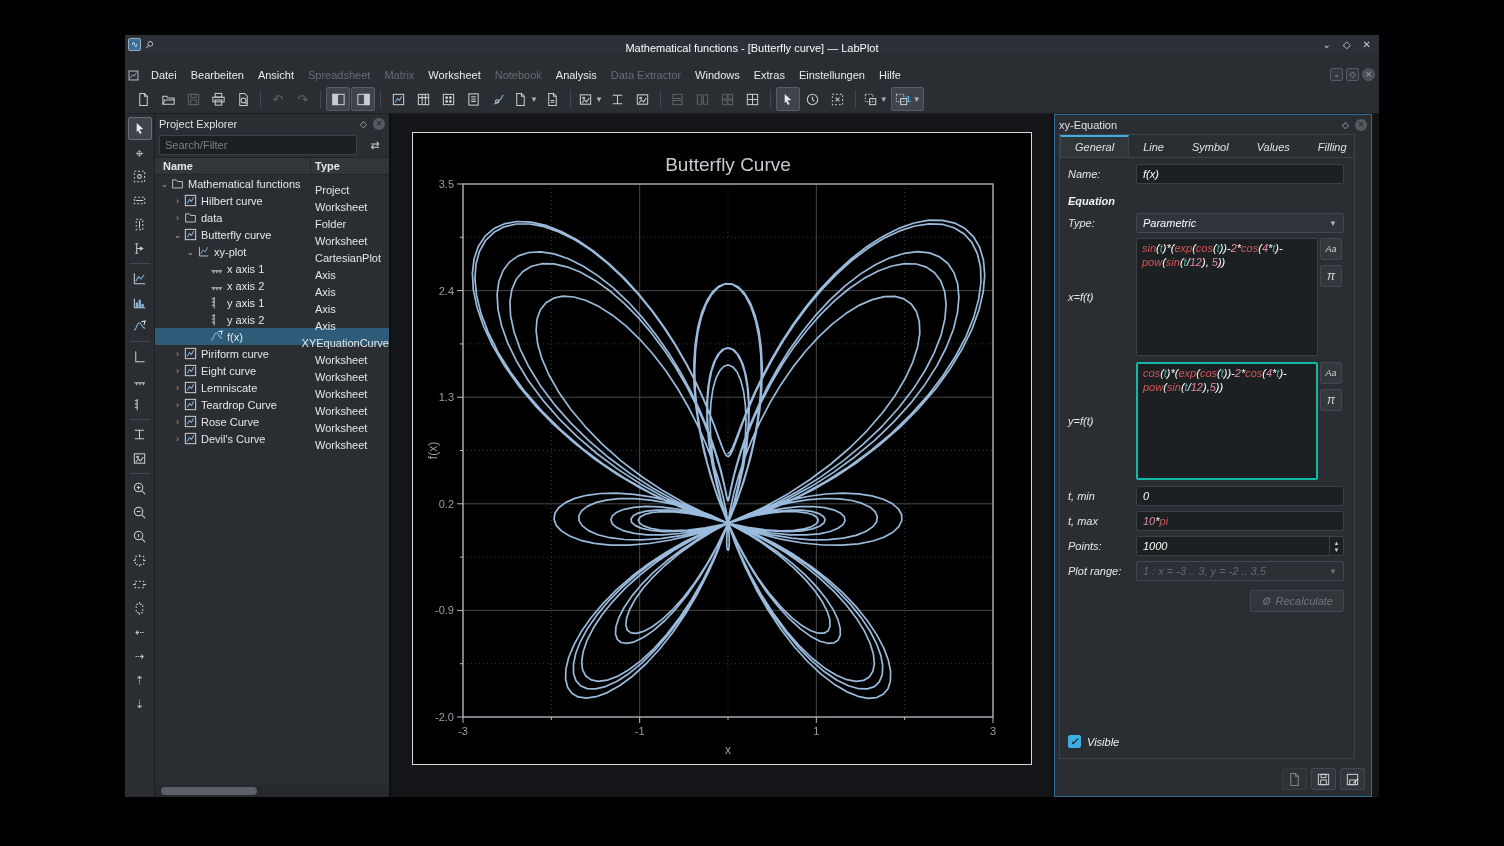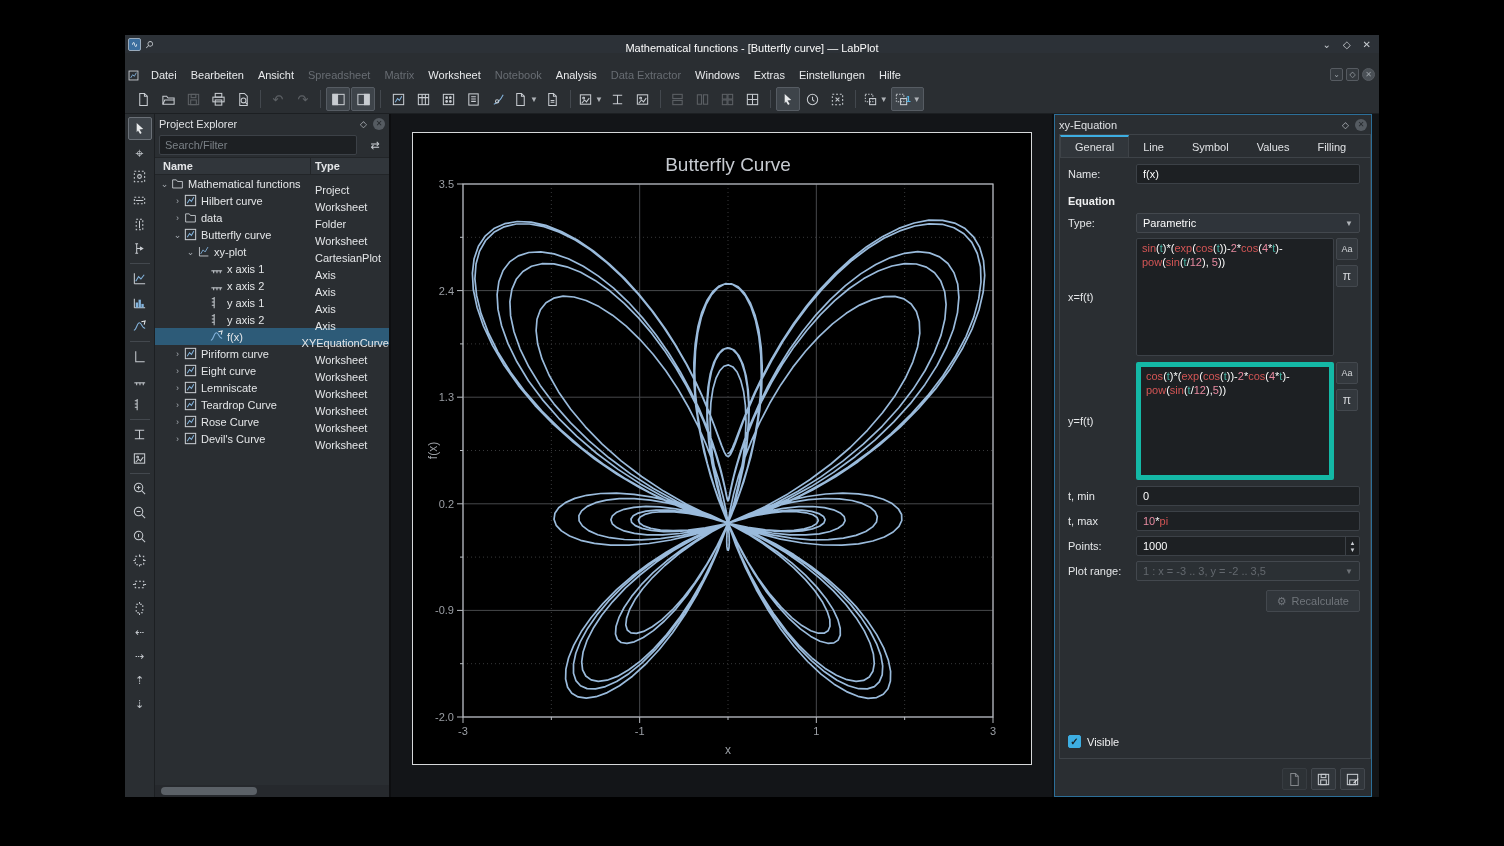--- a/index.html
+++ b/index.html
@@ -65,39 +65,39 @@
   .trow .typ{flex:1;padding-left:4px;white-space:nowrap;margin-top:12px;}
   .expander{width:11px;text-align:center;color:#a6abb1;font-size:9px;flex:0 0 auto;}
   .ticon{width:15px;height:13px;margin-right:3px;flex:0 0 auto;display:flex;align-items:center;justify-content:center;}
   .hscroll{height:12px;flex:0 0 auto;position:relative;background:#26292d;}
   .hscroll .handle{position:absolute;left:6px;top:2px;width:96px;height:8px;border-radius:4px;background:#5b6167;}
   
   .center{width:663px;background:#131518;position:relative;border-right:2px solid #0d0e10;}
   .worksheet{position:absolute;left:21px;top:18px;width:620px;height:633px;background:#000;border:1px solid #d6d8da;}
   
   .dock{width:318px;background:#2a2e32;display:flex;flex-direction:column;border:1px solid #2c6f99;}
-  .dockbody{flex:1;margin:0 0 4px 4px;border:1px solid #3e4348;display:flex;flex-direction:column;min-height:0;}
+  .dockbody{flex:1;margin:0 16px 4px 4px;border:1px solid #3e4348;display:flex;flex-direction:column;min-height:0;font-style:italic;}
   .tabs{display:flex;flex:0 0 auto;background:#2a2e32;border-bottom:1px solid #3e4348;}
   .tab{padding:4px 14px 4px 14px;color:#dfe1e4;border-top:2px solid transparent;}
   .tab.active{background:#31363b;border:1px solid #3e4348;border-top:2px solid #3daee2;border-bottom:none;}
   .form{flex:1;padding:6px 6px 4px 2px;display:flex;flex-direction:column;min-height:0;}
   .frow{display:flex;margin-bottom:5px;align-items:center;flex:0 0 auto;}
   .flabel{width:74px;padding-left:6px;color:#e4e6e8;flex:0 0 auto;}
   .ffield{flex:1;margin-right:4px;}
   .input{height:20px;background:#1d2023;border:1px solid #3c4147;border-radius:2px;color:#fcfcfc;
     padding:0 6px;display:flex;align-items:center;white-space:nowrap;overflow:hidden;}
   .sectionlabel{font-weight:bold;color:#eff0f1;margin:6px 0 6px 6px;}
   .select{height:20px;background:#2f343a;border:1px solid #43484e;border-radius:2px;color:#fcfcfc;
     padding:0 6px;display:flex;align-items:center;}
   .select .sc{margin-left:auto;color:#aeb2b7;font-size:8px;}
   .select.disabled{color:#63686e;background:#2b3034;align-items:center;}
   .eqwrap{display:flex;align-items:flex-start;margin-bottom:6px;}
   .eqarea{flex:1;height:118px;background:#1d2023;border:1px solid #3c4147;border-radius:2px;color:#fcfcfc;
     padding:3px 5px;font-size:11px;line-height:1.25;overflow:hidden;}
-  .eqarea.focus{border:5px solid #14b8a6;}
+  .eqarea.focus{border:2px solid #14b8a6;}
   .eqbtns{width:26px;display:flex;flex-direction:column;gap:5px;align-items:center;margin-right:4px;}
   .eqbtn{width:22px;height:22px;background:#33383d;border:1px solid #43484e;border-radius:2px;color:#d4d7da;
     display:flex;align-items:center;justify-content:center;font-size:12px;}
   .hf{color:#d35555;} .hn{color:#e78aa0;} .hv{color:#43b0a0;}
   .spin{position:relative;}
   .spin .arrows{position:absolute;right:1px;top:1px;bottom:1px;width:14px;display:flex;flex-direction:column;
     align-items:center;justify-content:center;color:#c8ccd1;font-size:6px;gap:1px;border-left:1px solid #3c4147;}
   .recalcrow{display:flex;justify-content:flex-end;margin:4px 4px 0 0;flex:0 0 auto;}
   .btn{height:22px;padding:0 10px;background:#31363b;border:1px solid #43484e;border-radius:2px;color:#eff0f1;
     display:flex;align-items:center;gap:5px;}

